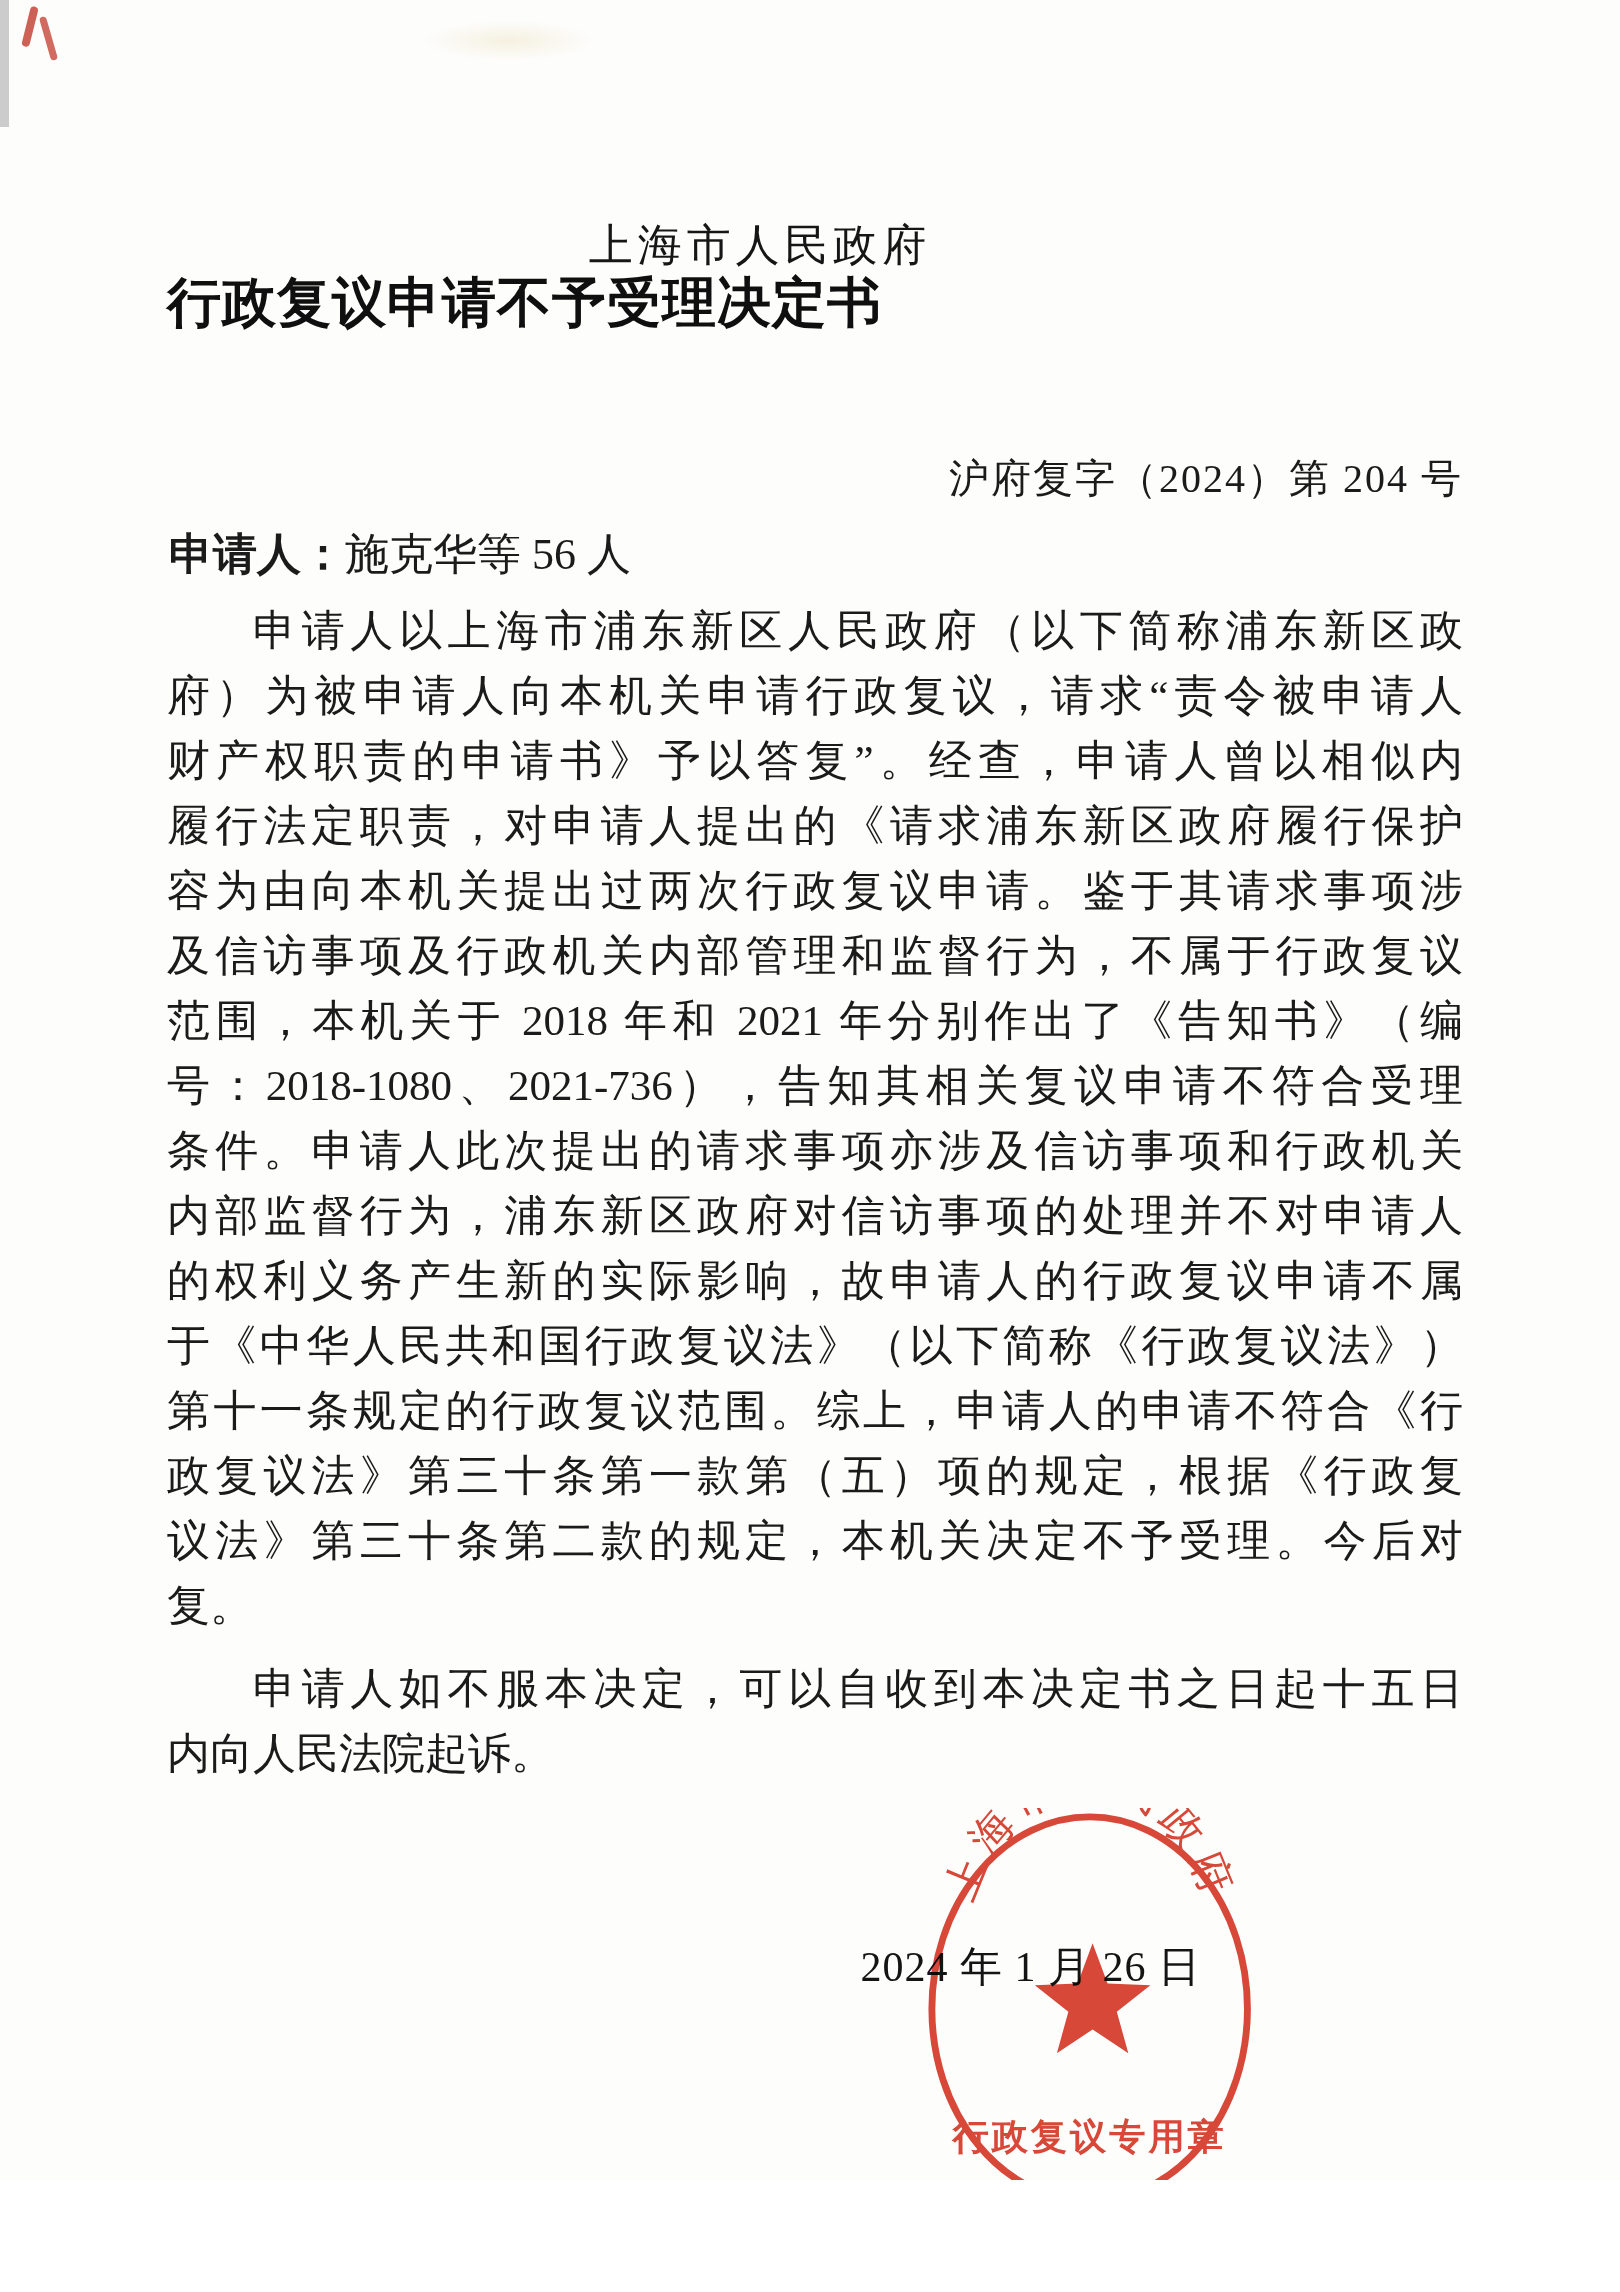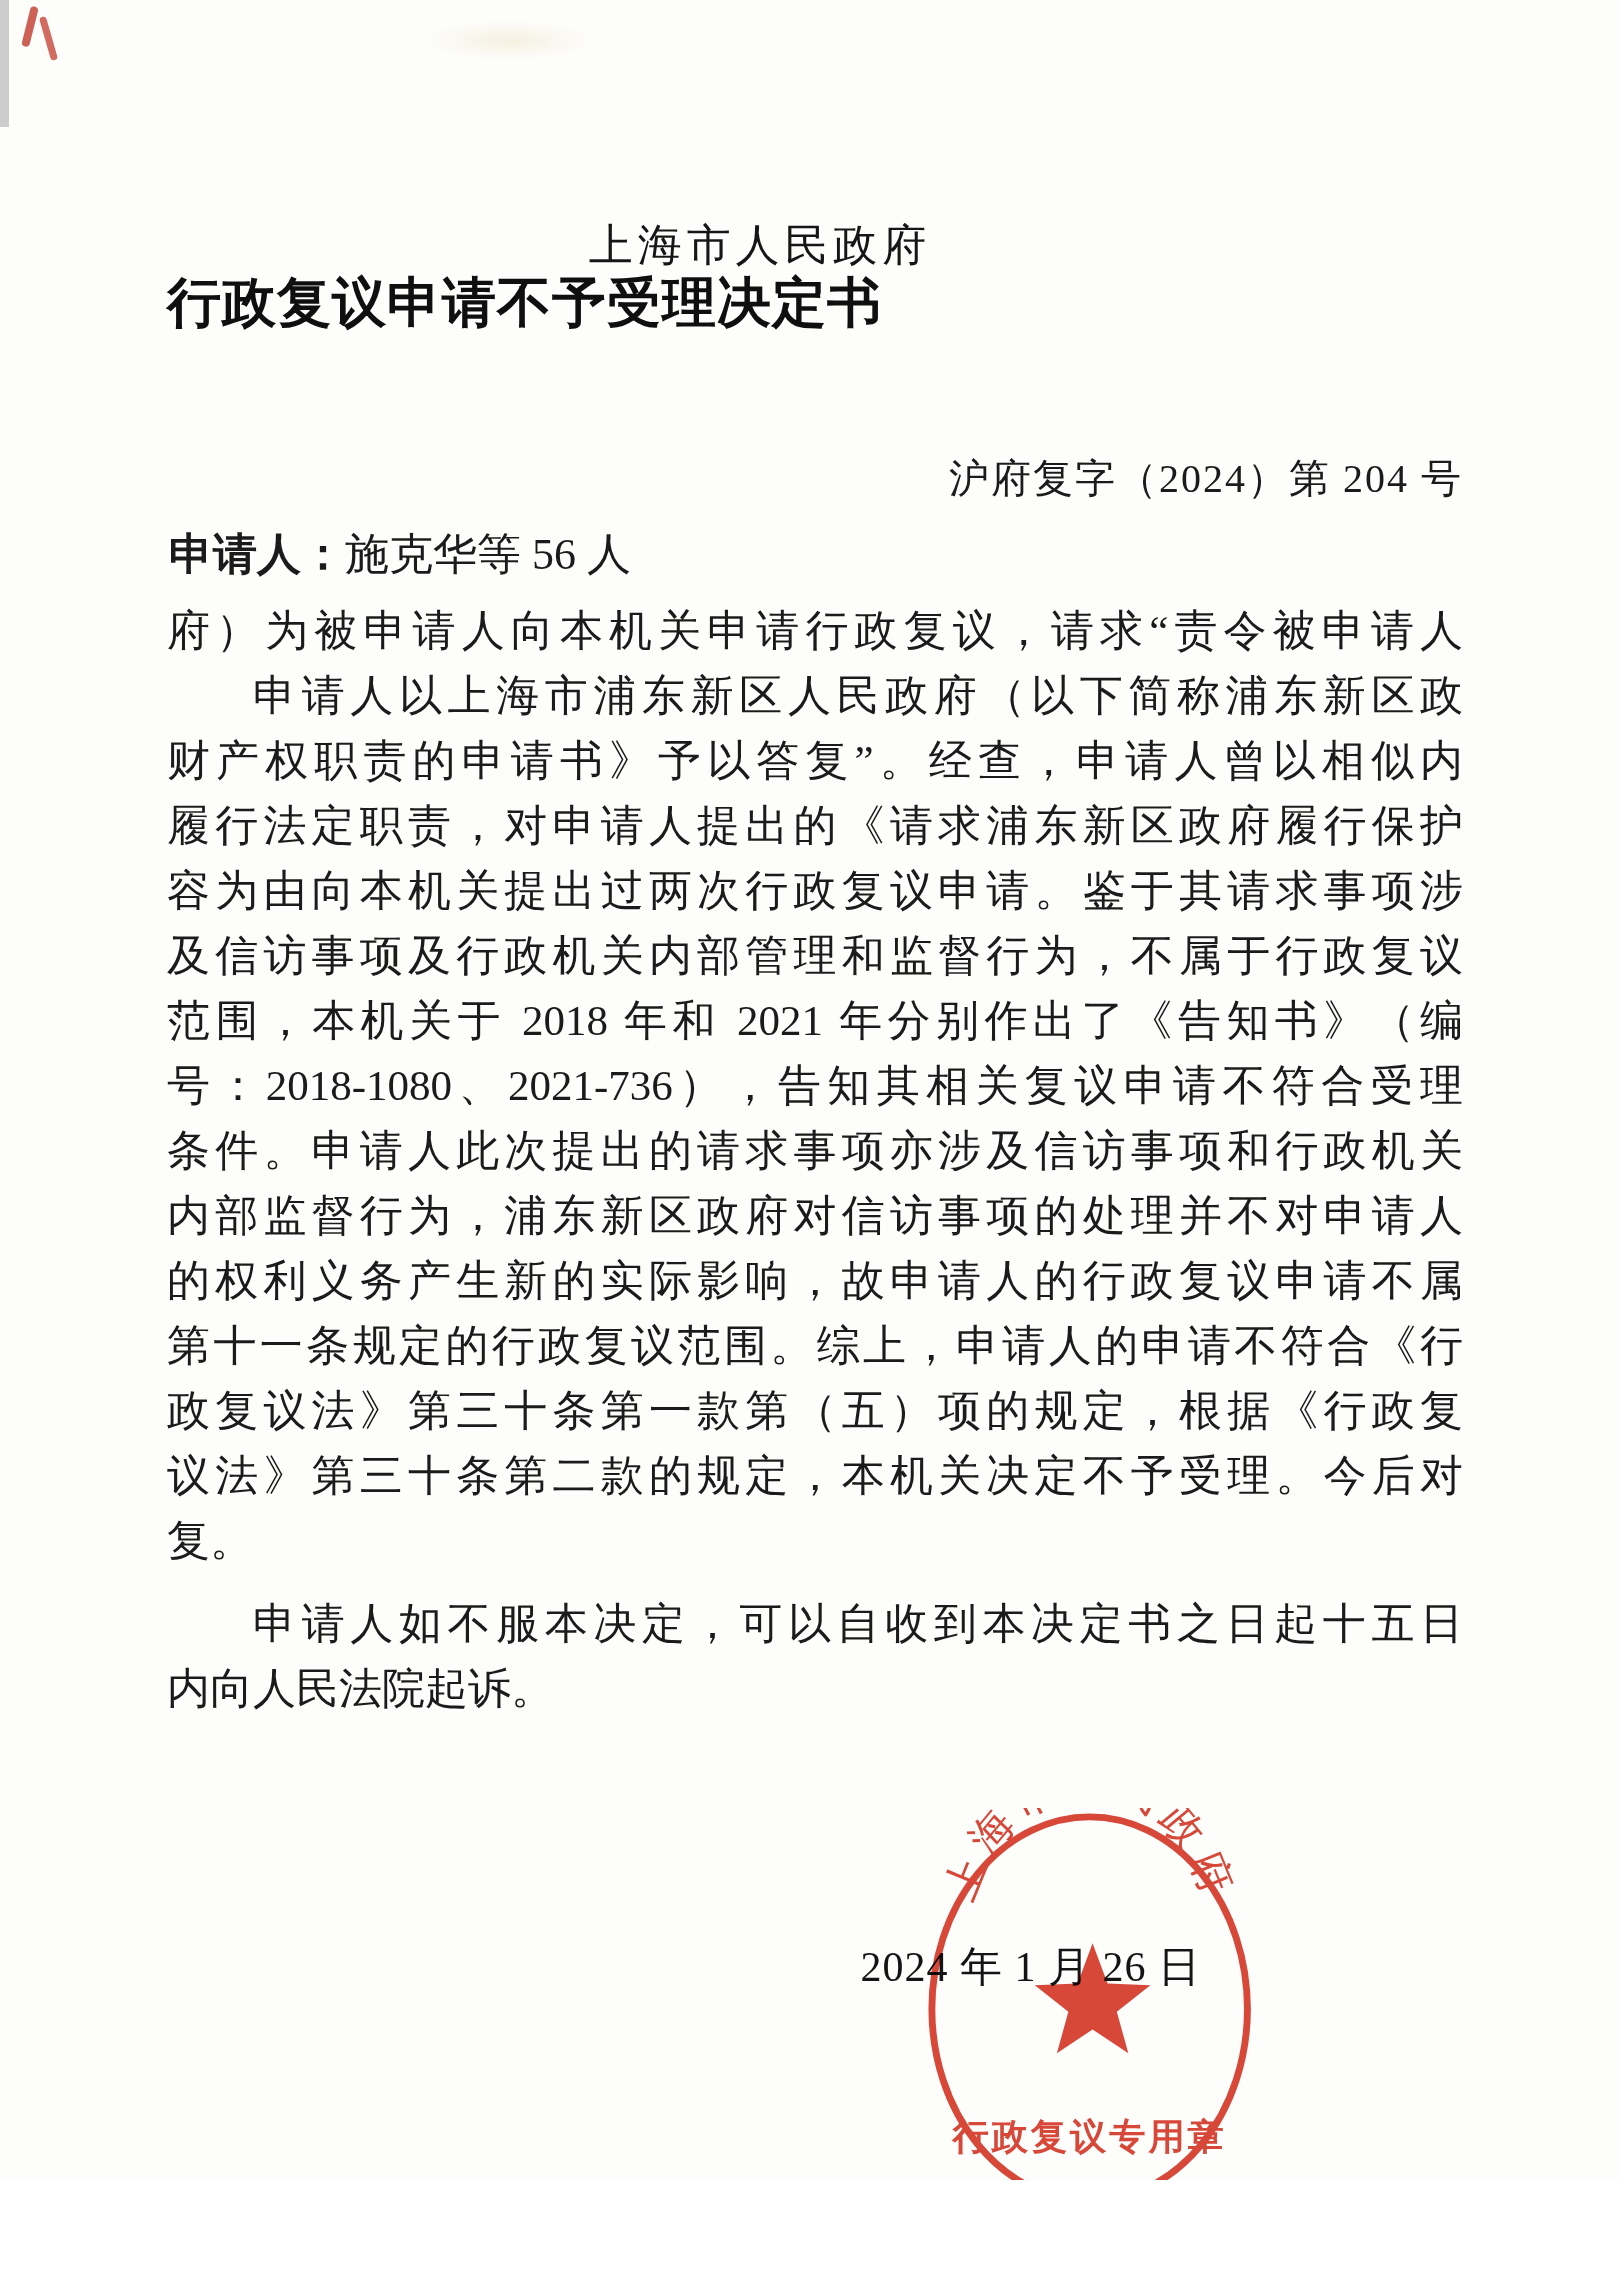--- a/index.html
+++ b/index.html
@@ -104,31 +104,32 @@
   <div class="doc-title">行政复议申请不予受理决定书</div>
 
   <div class="doc-number">沪府复字（2024）第 204 号</div>
 
   <div class="applicant-line">
     <span class="applicant-label">申请人：</span><span>施克华等 56 人</span>
   </div>
 
   <div class="body-block">
     <div>
+      <div class="bline ind">申请人以上海市浦东新区人民政府（以下简称浦东新区政</div>
       <div class="bline">府）为被申请人向本机关申请行政复议，请求“责令被申请人</div>
-      <div class="bline ind">申请人以上海市浦东新区人民政府（以下简称浦东新区政</div>
       <div class="bline">财产权职责的申请书》予以答复”。经查，申请人曾以相似内</div>
       <div class="bline">履行法定职责，对申请人提出的《请求浦东新区政府履行保护</div>
       <div class="bline">容为由向本机关提出过两次行政复议申请。鉴于其请求事项涉</div>
       <div class="bline">及信访事项及行政机关内部管理和监督行为，不属于行政复议</div>
       <div class="bline">范围，本机关于 2018 年和 2021 年分别作出了《告知书》（编</div>
       <div class="bline">号：2018-1080、2021-736），告知其相关复议申请不符合受理</div>
       <div class="bline">条件。申请人此次提出的请求事项亦涉及信访事项和行政机关</div>
       <div class="bline">内部监督行为，浦东新区政府对信访事项的处理并不对申请人</div>
       <div class="bline">的权利义务产生新的实际影响，故申请人的行政复议申请不属</div>
+      <div class="bline">于《中华人民共和国行政复议法》（以下简称《行政复议法》）</div>
       <div class="bline">第十一条规定的行政复议范围。综上，申请人的申请不符合《行</div>
       <div class="bline">政复议法》第三十条第一款第（五）项的规定，根据《行政复</div>
       <div class="bline">议法》第三十条第二款的规定，本机关决定不予受理。今后对</div>
       <div class="bline short">复。</div>
     </div>
     <div class="para2">
       <div class="bline ind">申请人如不服本决定，可以自收到本决定书之日起十五日</div>
       <div class="bline short">内向人民法院起诉。</div>
     </div>
   </div>

